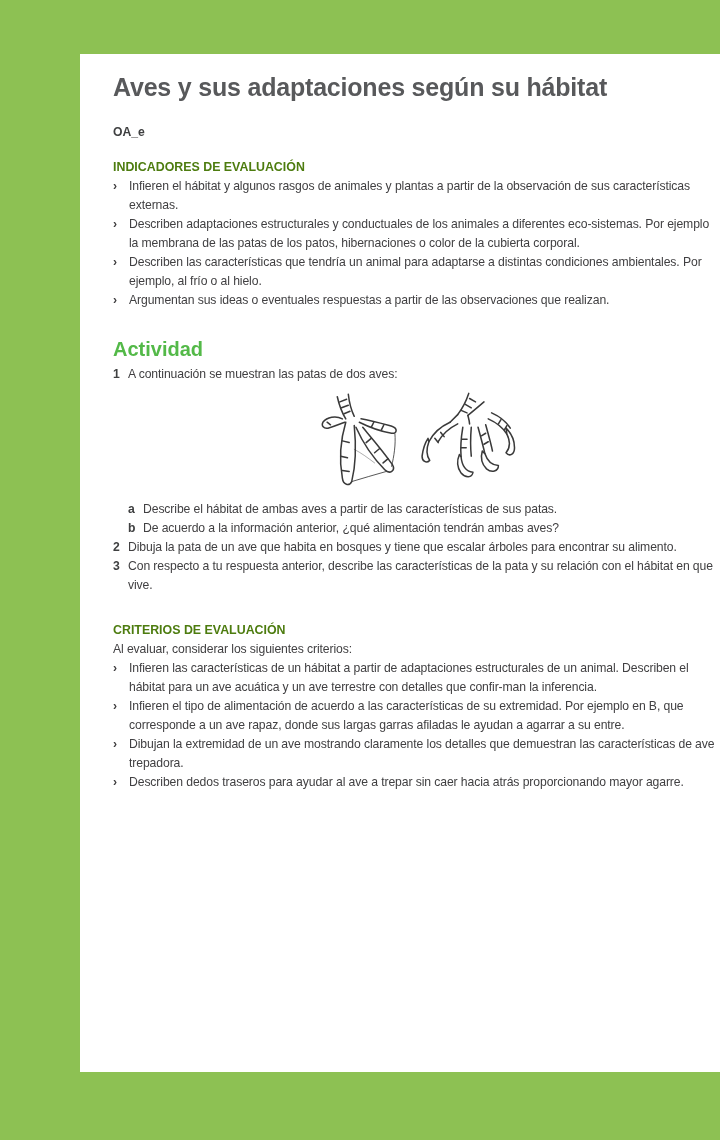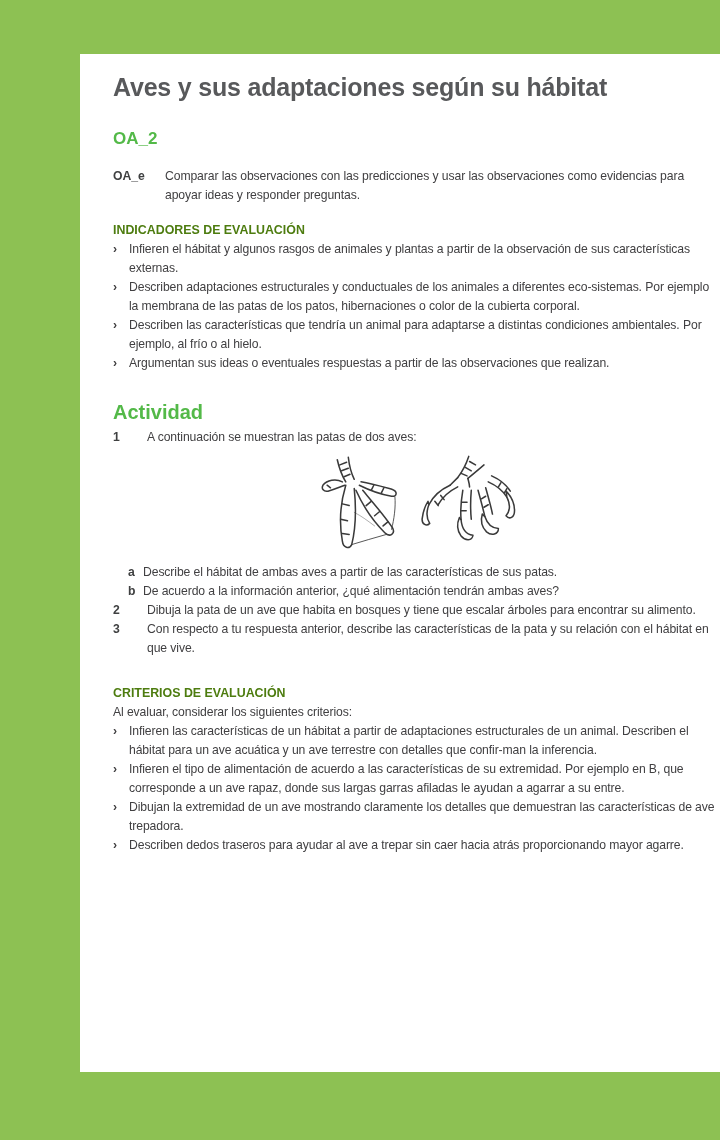--- a/index.html
+++ b/index.html
@@ -39,43 +39,41 @@
   .kicker{
     font-size:12.4px;line-height:19px;font-weight:700;color:#4d7c0f;
     margin:16px 0 0 0;letter-spacing:0;
   }
   .kicker.crit{margin-top:26px;}
   .bullet{display:flex;font-size:12.2px;line-height:19px;color:#414042;letter-spacing:-0.1px;}
   .bullet .marker{flex:0 0 16px;width:16px;font-weight:700;color:#414042;}
   .bullet .btext{flex:1;}
   .numitem{display:flex;font-size:12.2px;line-height:19px;color:#414042;letter-spacing:-0.1px;}
   .numitem .num{flex:0 0 15px;width:15px;font-weight:700;color:#3f4041;}
-  .numitem .ntext{flex:1;margin-left:19px;}
+  .numitem .ntext{flex:1;}
   .subitem{display:flex;font-size:12.2px;line-height:19px;color:#414042;
     letter-spacing:-0.1px;margin-left:15px;}
   .subitem .letter{flex:0 0 15px;width:15px;font-weight:700;color:#3f4041;}
   .subitem .stext{flex:1;}
   .figure{
     width:216px;height:106px;margin:6px auto 4px auto;display:block;
   }
   .figure svg{width:100%;height:100%;}
   .mt3{margin-top:3px;}
 </style>
 </head>
 <body>
 
 <div class="card">
 
   <h1 class="h1">Aves y sus adaptaciones según su hábitat</h1>
 
-  <div class="green-head">OA_2</div>
 
   <div class="oae-row">
     <div class="oae-label">OA_e</div>
-    <div class="oae-text">Comparar las observaciones con las predicciones y usar las observaciones como evidencias para apoyar ideas y responder preguntas.</div>
   </div>
 
   <div class="kicker">INDICADORES DE EVALUACIÓN</div>
 
   <div class="bullet">
     <span class="marker">›</span>
     <span class="btext">Infieren el hábitat y algunos rasgos de animales y plantas a partir de la observación de sus características externas.</span>
   </div>
   <div class="bullet">
     <span class="marker">›</span>

